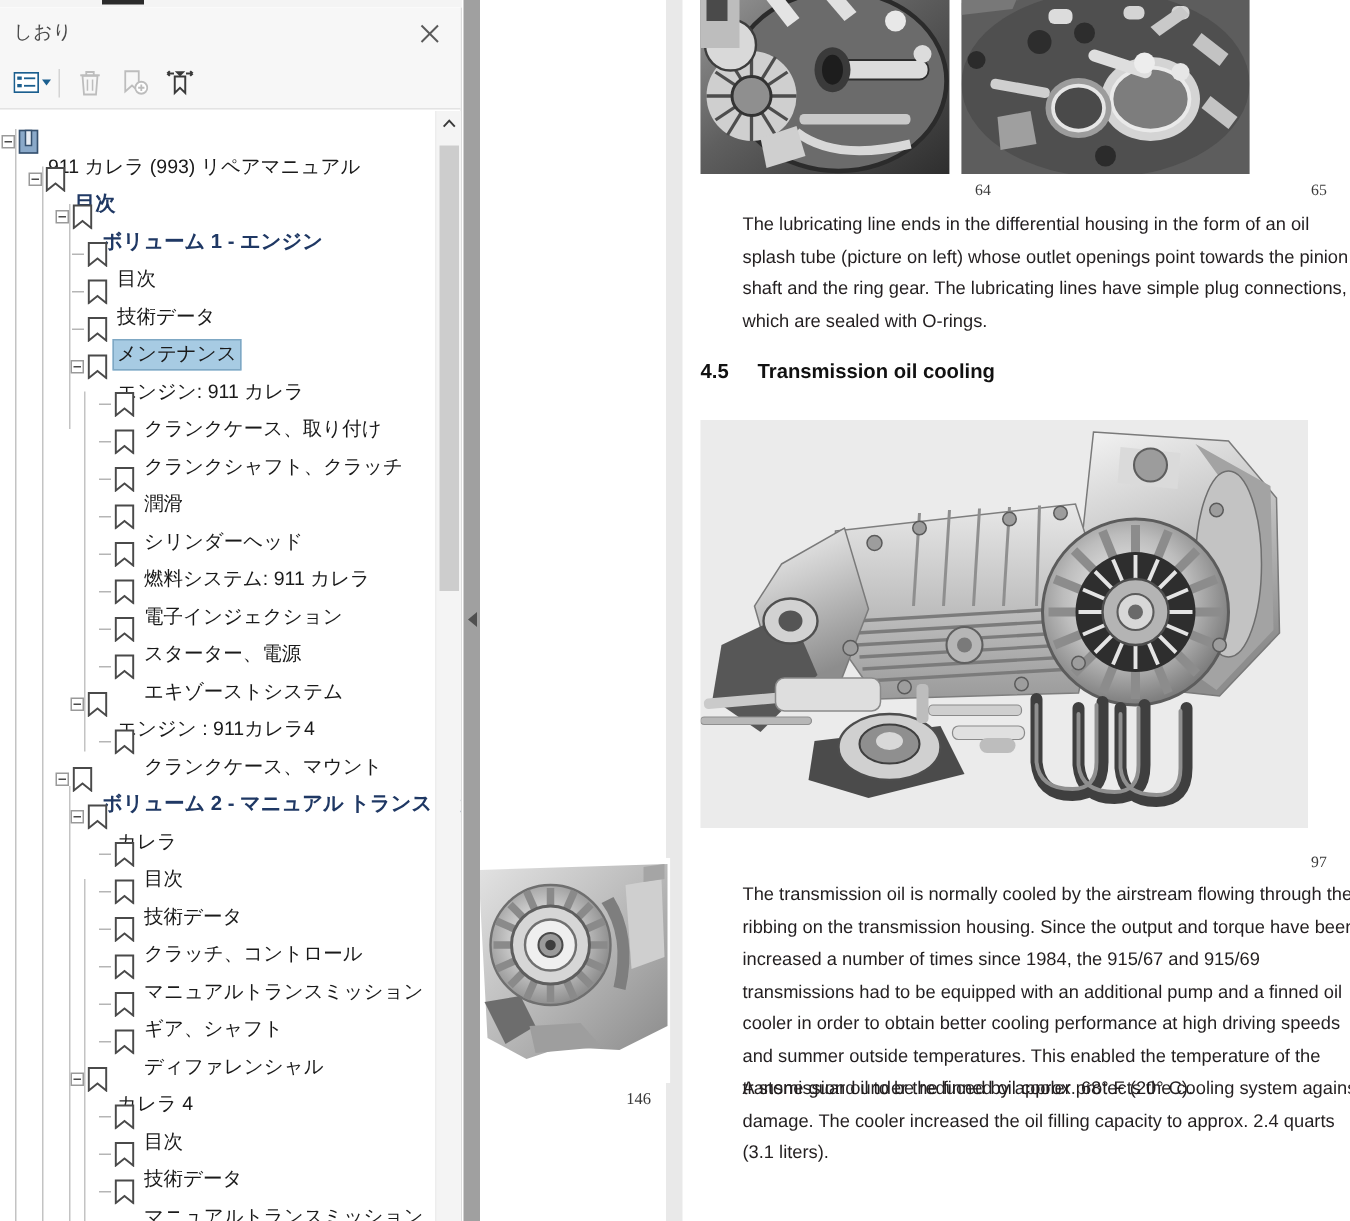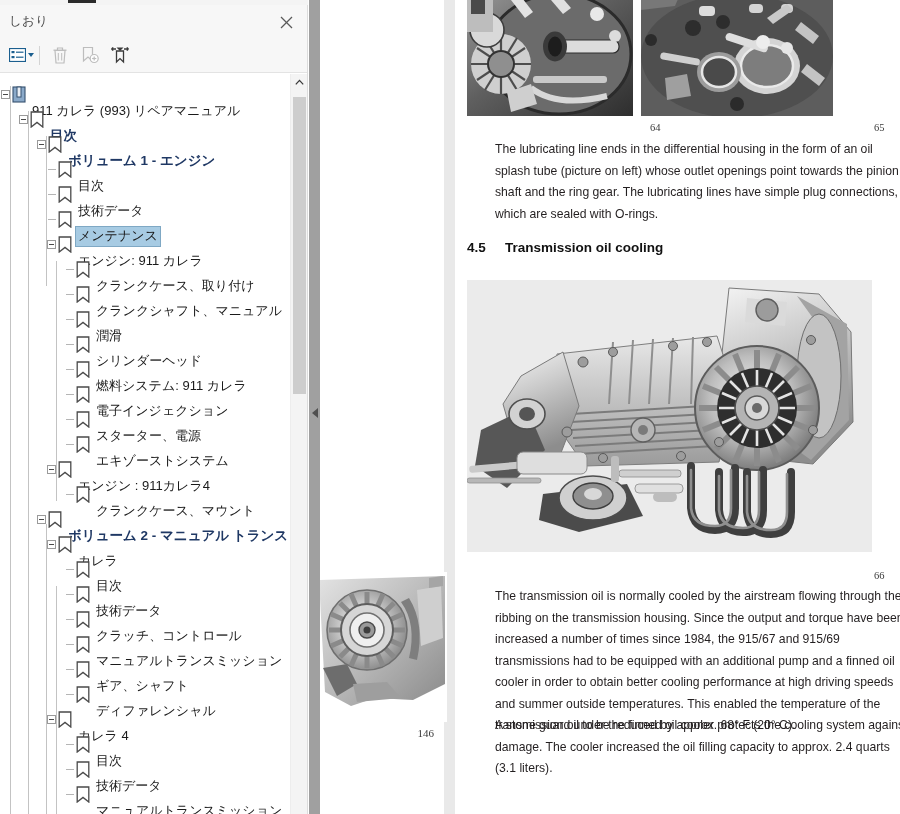--- a/index.html
+++ b/index.html
@@ -325,21 +325,21 @@
             </span>
             <span class="lbl" style="left:93px">クランクケース、取り付け</span>
           </div>
           <div class="row" style="top: 0px;">
             <span class="connector" style="left:66px"></span>
             <span class="bmicon" style="left:76px">
               <svg width="14" height="17" viewBox="0 0 14 17">
                 <path d="M1.2 1 L12.8 1 L12.8 16 L7 11.4 L1.2 16 Z" fill="#ffffff" stroke="#4a4a4a" stroke-width="1.3"></path>
               </svg>
             </span>
-            <span class="lbl" style="left:93px">クランクシャフト、マニュアル</span>
+            <span class="lbl" style="left:93px">クランクシャフト、クラッチ</span>
           </div>
           <div class="row" style="top: 0px;">
             <span class="connector" style="left:66px"></span>
             <span class="bmicon" style="left:76px">
               <svg width="14" height="17" viewBox="0 0 14 17">
                 <path d="M1.2 1 L12.8 1 L12.8 16 L7 11.4 L1.2 16 Z" fill="#ffffff" stroke="#4a4a4a" stroke-width="1.3"></path>
               </svg>
             </span>
             <span class="lbl" style="left:93px">潤滑</span>
           </div>
@@ -796,19 +796,19 @@
               <circle cx="240" cy="62" r="4.5"></circle>
             <circle cx="100" cy="152" r="5"></circle>
               <circle cx="136" cy="178" r="4.5"></circle>
             <circle cx="214" cy="176" r="4.5"></circle>
               <circle cx="252" cy="162" r="4.5"></circle>
             <circle cx="344" cy="60" r="4.5"></circle>
               <circle cx="346" cy="150" r="4.5"></circle>
           </g>
         </svg>
       </div>
-      <div class="cap cap66">66</div>
+      <div class="cap cap66">97</div>
 
       <div class="ptext p2">The transmission oil is normally cooled by the airstream flowing through the ribbing on the transmission housing. Since the output and torque have been increased a number of times since 1984, the 915/67 and 915/69 transmissions had to be equipped with an additional pump and a finned oil cooler in order to obtain better cooling performance at high driving speeds and summer outside temperatures. This enabled the temperature of the transmission oil to be reduced by approx. 68° F (20° C).</div>
       <div class="ptext p3">A stone guard under the finned oil cooler protects the cooling system against damage. The cooler increased the oil filling capacity to approx. 2.4 quarts (3.1 liters).</div>
     </div>
   </div>
 </div>
 
 </body></html>

